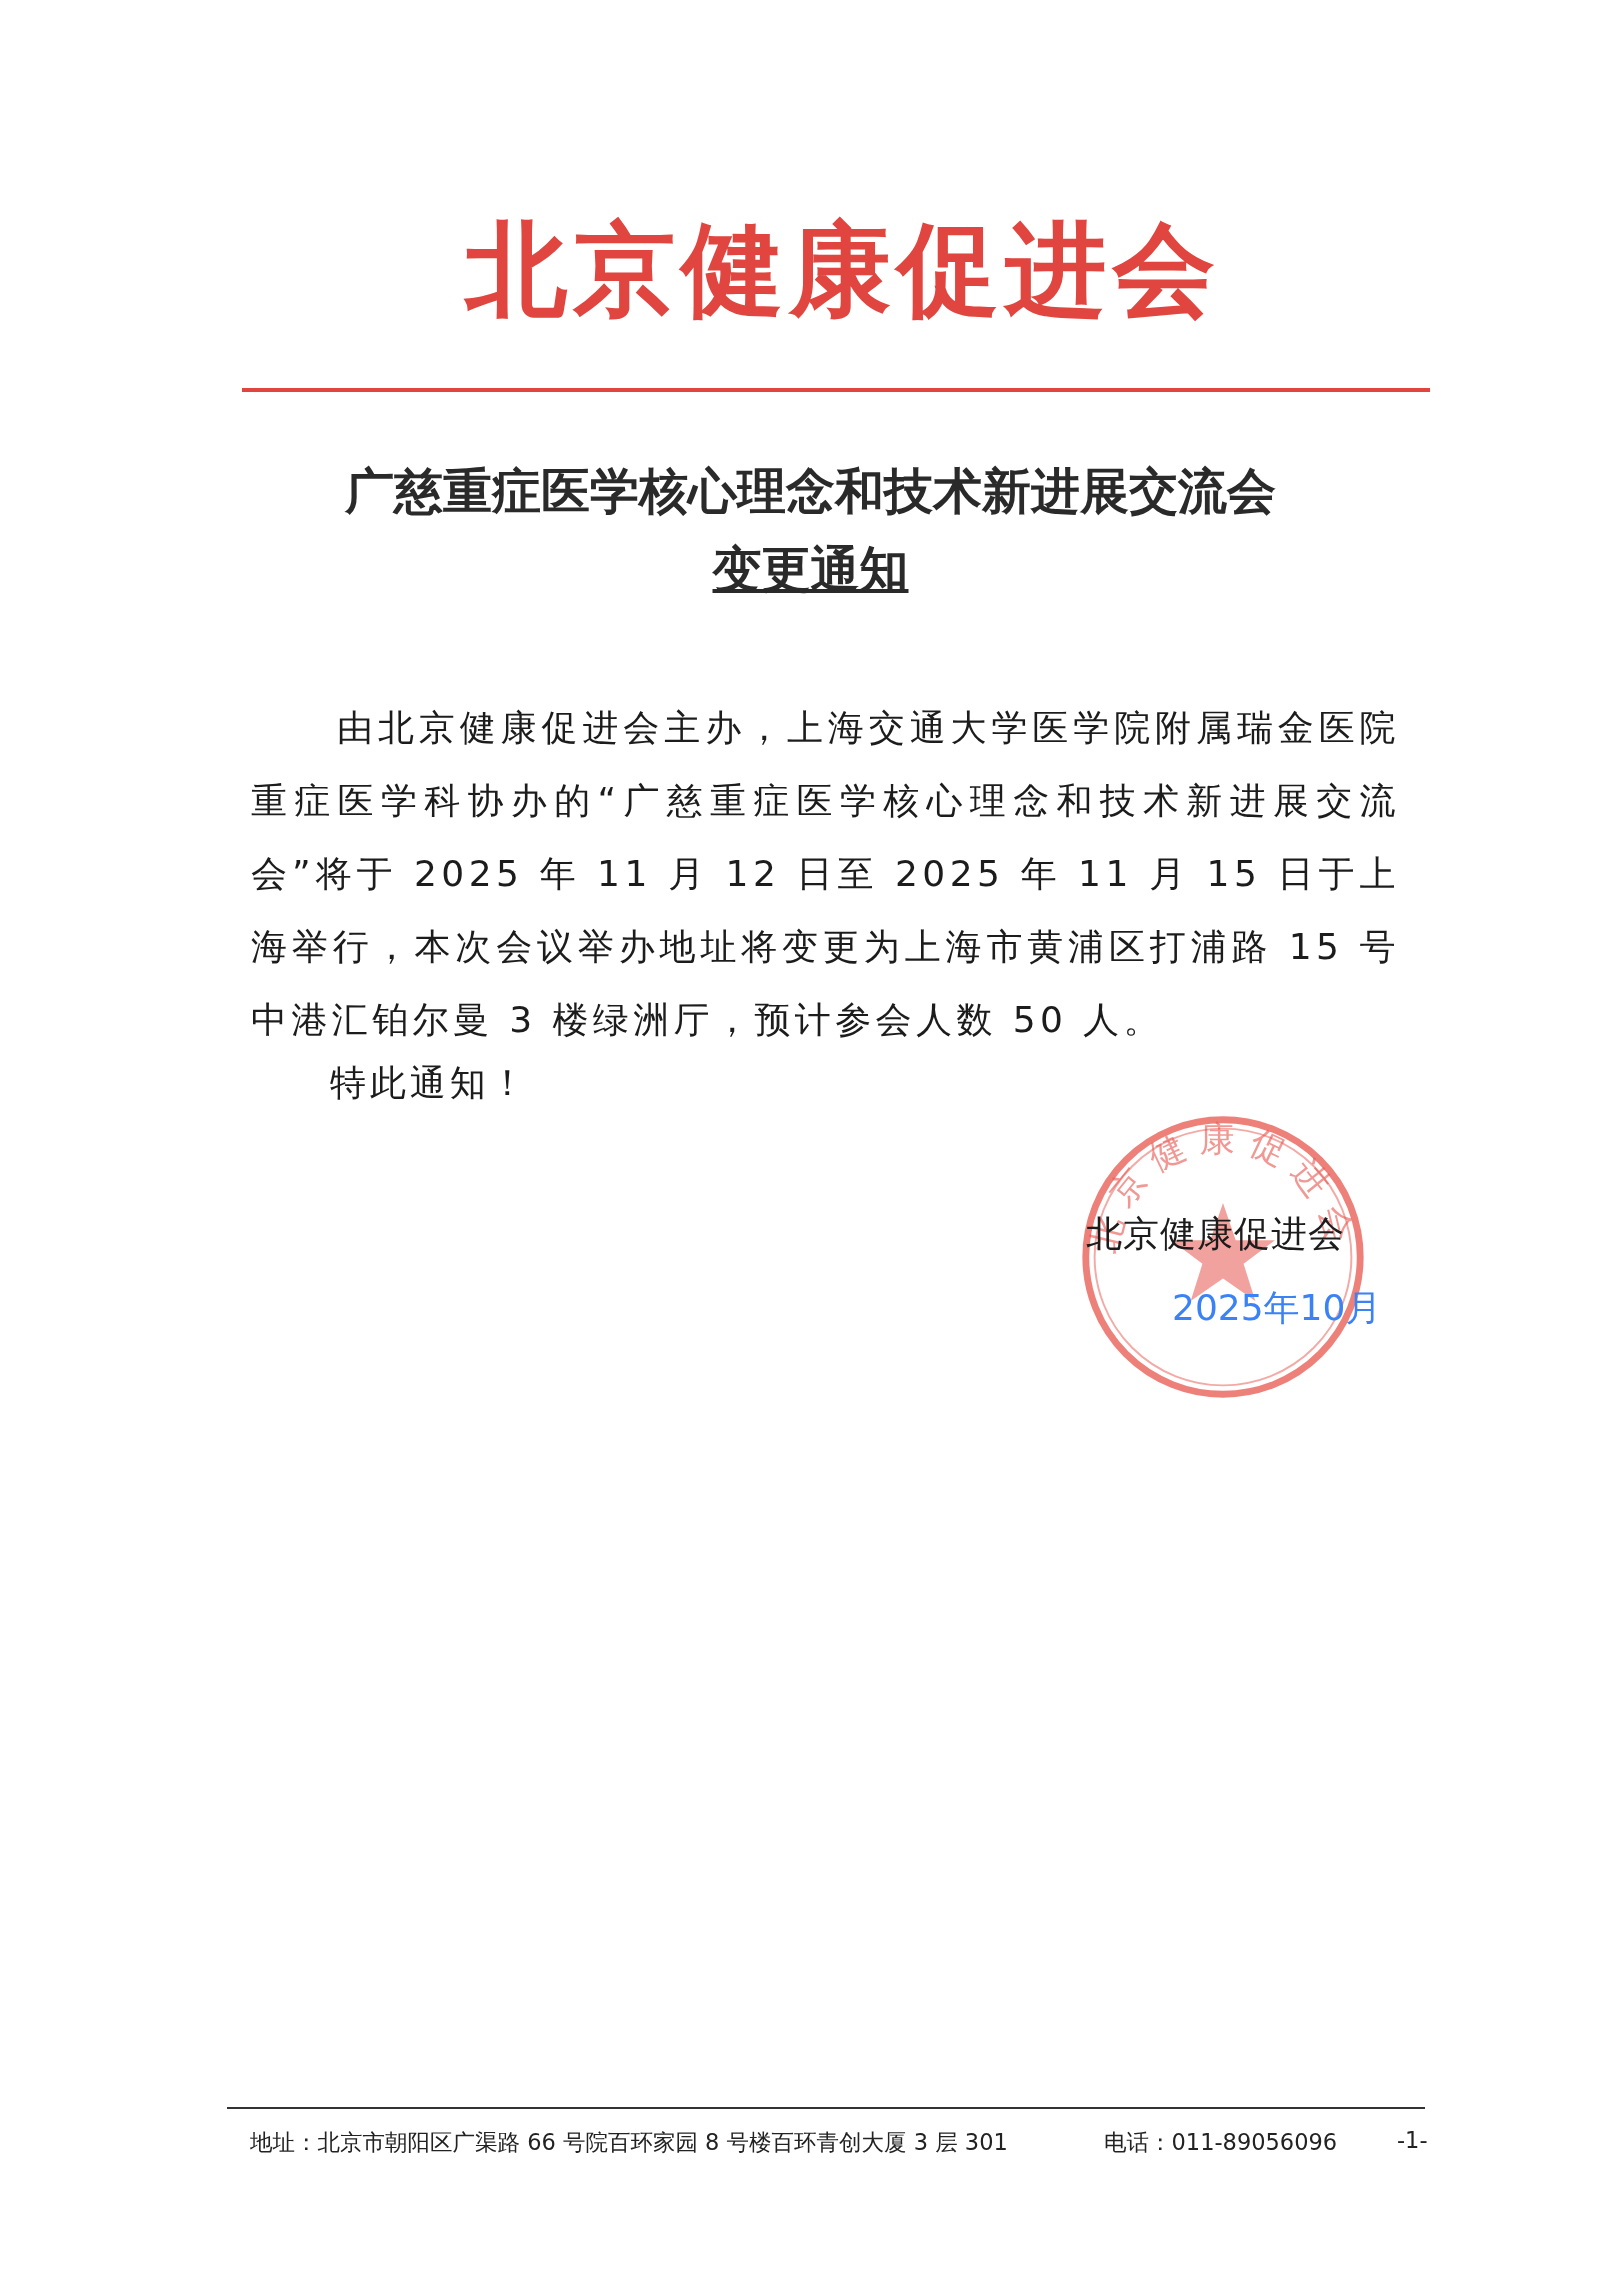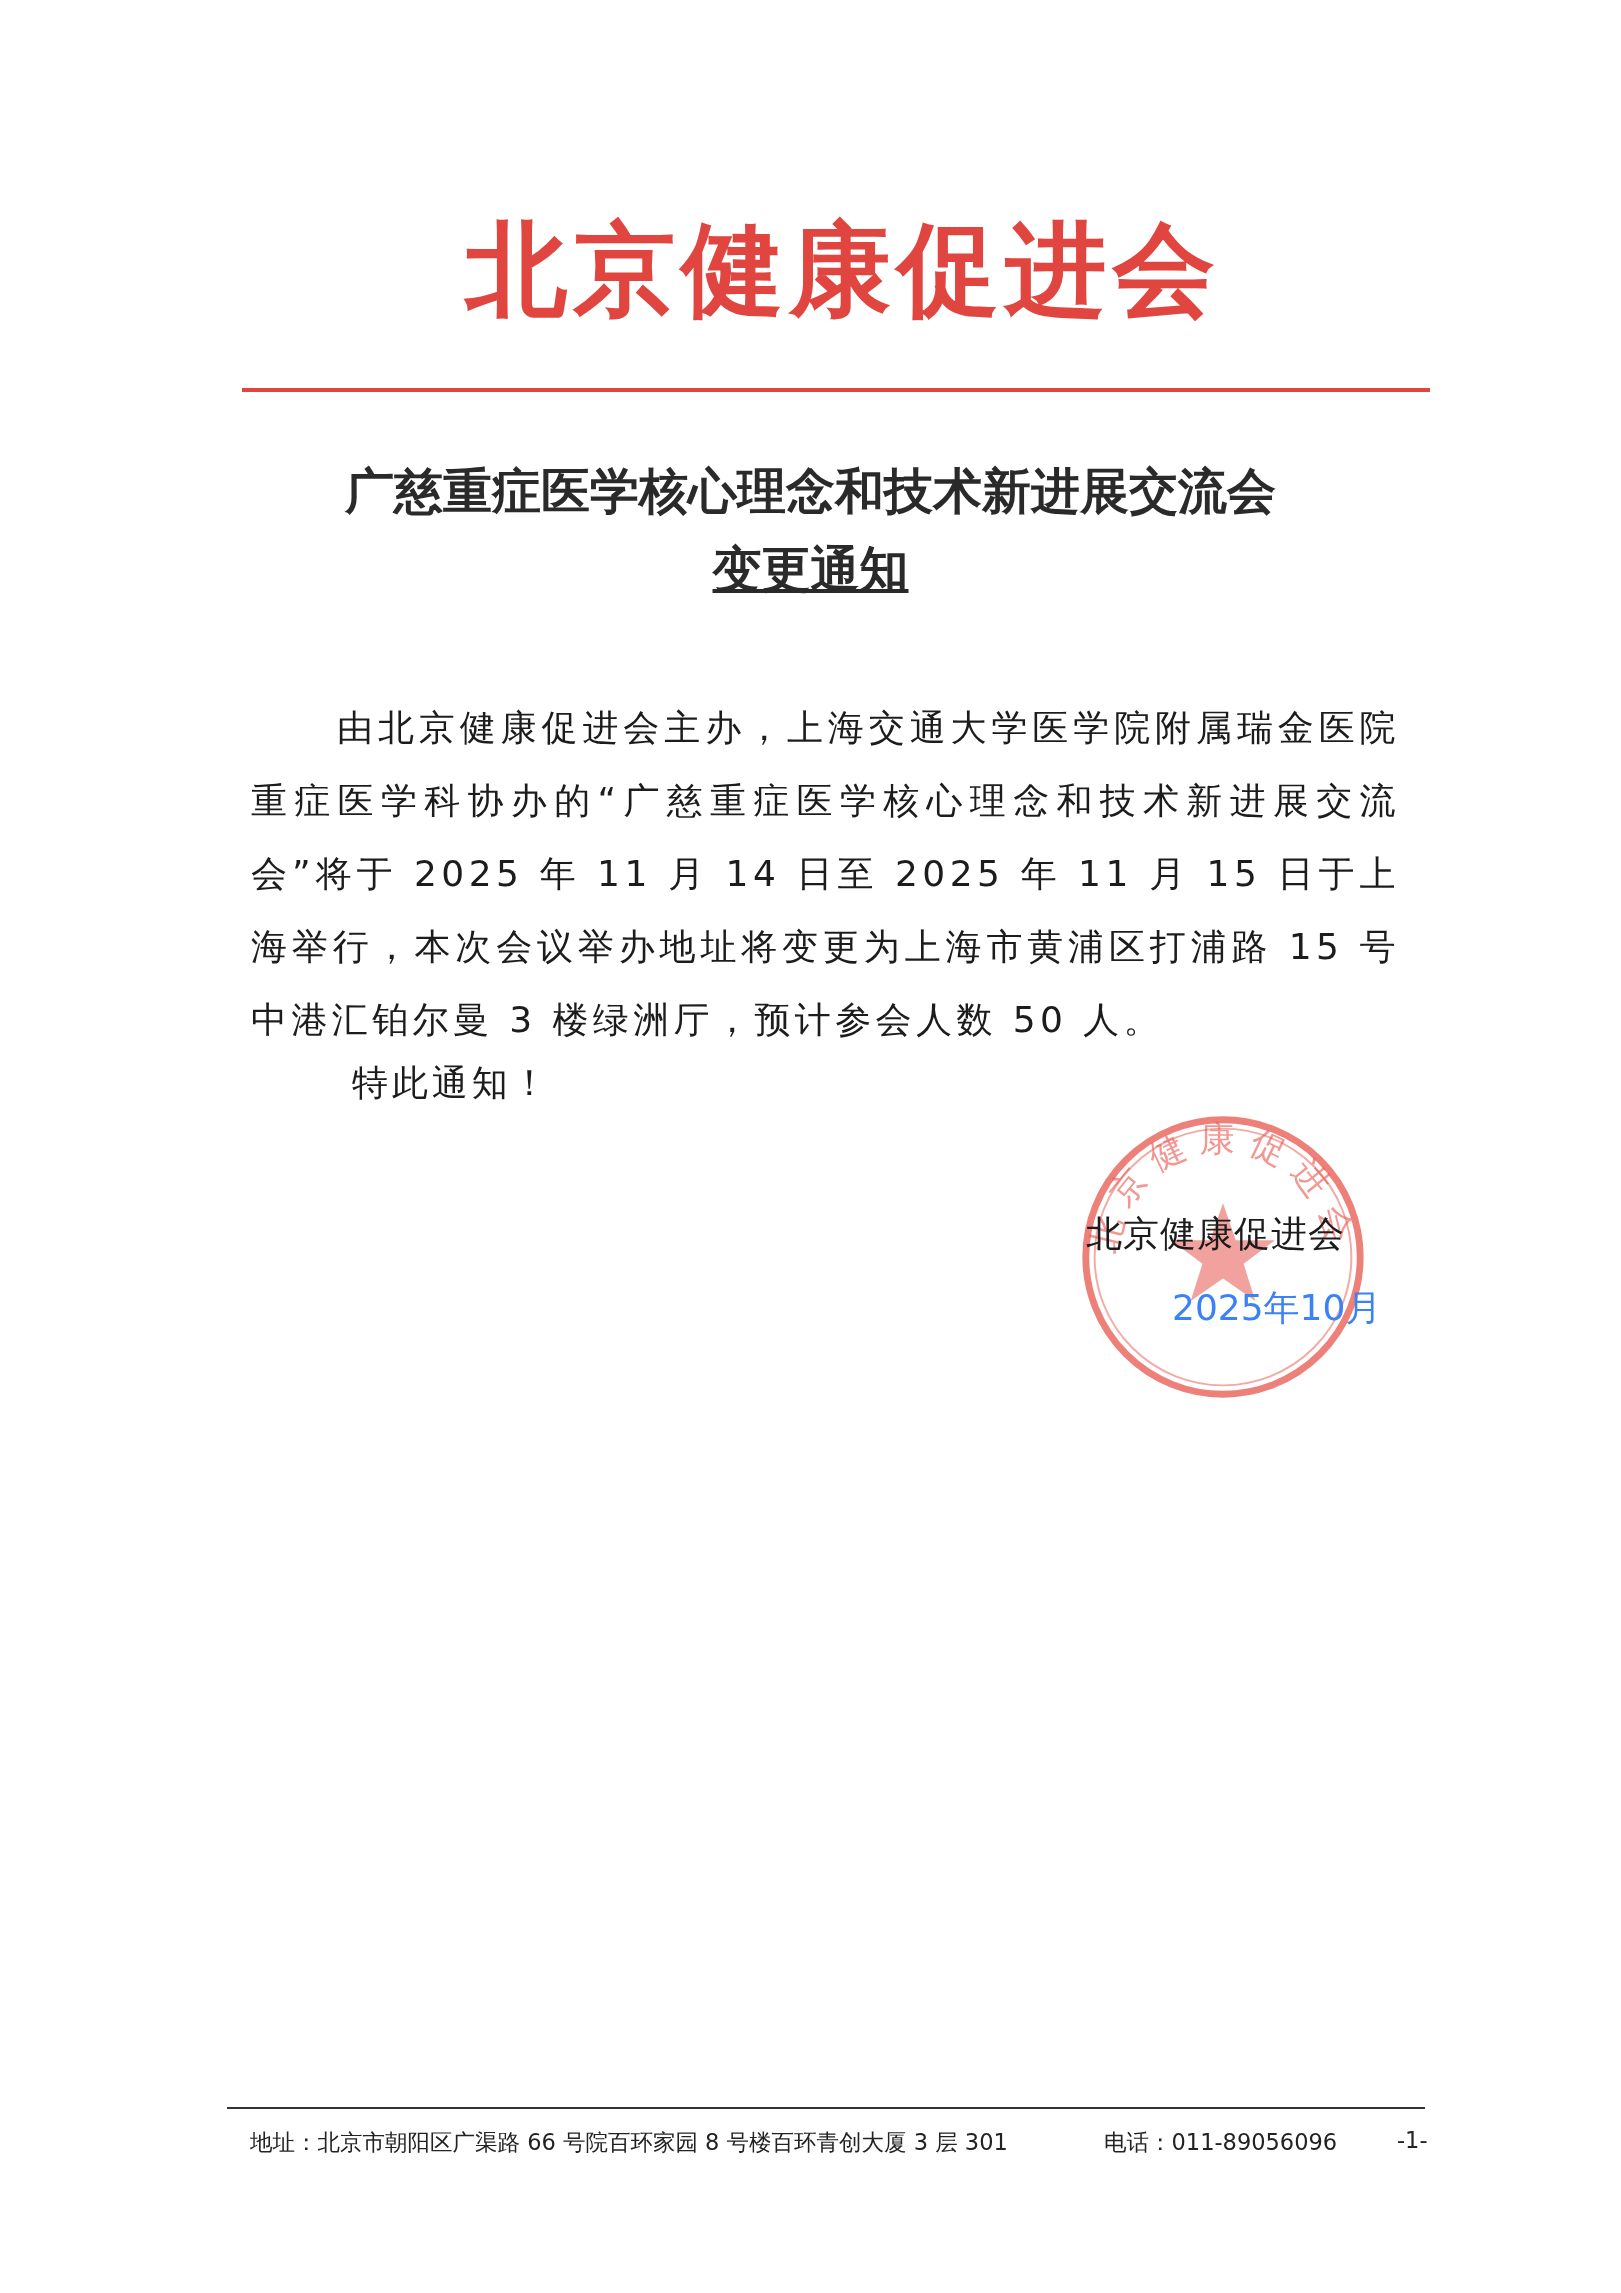--- a/index.html
+++ b/index.html
@@ -23,21 +23,21 @@
   }
   .doc-title.line1 { top: 461px; letter-spacing: 0px; margin-top: 6px; }
   .doc-title.line2 { top: 545px; text-decoration: underline; }
 
   .body-text {
     position: absolute; left: 251px; top: 691px; width: 1149px;
     font-family: "DejaVu Sans", sans-serif; font-size: 36px; line-height: 73px;
     color: #1c1c1c; text-align: justify; letter-spacing: 4.4px;
   }
   .body-text p { margin: 0; text-indent: 86px; }
-  .closing { position: absolute; left: 352px; top: 1059px;
+  .closing { position: absolute; left: 330px; top: 1059px;
     font-family: "DejaVu Sans", sans-serif; font-size: 36px; letter-spacing: 3.9px; color:#1c1c1c; }
 
   .stamp {
     position: absolute; left: 1076px; top: 1110px; width: 294px; height: 294px;
   }
   .sign-org { position: absolute; left: 1086px; top: 1210px;
     font-family: "DejaVu Sans", sans-serif; font-size: 36px; color:#1c1c1c; letter-spacing: 1px; }
   .sign-date { position: absolute; left: 1172px; top: 1284px;
     font-family: "DejaVu Sans", sans-serif; font-size: 36px; color:#3b82f6; }
 
@@ -51,21 +51,21 @@
 </head>
 <body>
 
 <div class="letterhead-title">北京健康促进会</div>
 <div class="letterhead-rule"></div>
 
 <div class="doc-title line1">广慈重症医学核心理念和技术新进展交流会</div>
 <div class="doc-title line2">变更通知</div>
 
 <div class="body-text">
-  <p>由北京健康促进会主办，上海交通大学医学院附属瑞金医院重症医学科协办的“广慈重症医学核心理念和技术新进展交流会”将于 2025 年 11 月 14 日至 2025 年 11 月 15 日于上海举行，本次会议举办地址将变更为上海市黄浦区打浦路 15 号中港汇铂尔曼 3 楼绿洲厅，预计参会人数 50 人。</p>
+  <p>由北京健康促进会主办，上海交通大学医学院附属瑞金医院重症医学科协办的“广慈重症医学核心理念和技术新进展交流会”将于 2025 年 11 月 12 日至 2025 年 11 月 15 日于上海举行，本次会议举办地址将变更为上海市黄浦区打浦路 15 号中港汇铂尔曼 3 楼绿洲厅，预计参会人数 50 人。</p>
 </div>
 <div class="closing">特此通知！</div>
 
 <svg class="stamp" viewBox="0 0 300 300">
   <circle cx="150" cy="150" r="140" fill="none" stroke="#e8554e" stroke-width="7" opacity="0.75"></circle>
   <circle cx="150" cy="150" r="131" fill="none" stroke="#e8554e" stroke-width="2" opacity="0.5"></circle>
   <polygon points="150,95 163,133 203,133 171,157 183,195 150,172 117,195 129,157 97,133 137,133" fill="#e8554e" opacity="0.55"></polygon>
   <defs>
     <path id="sealArc" d="M 45 175 A 108 108 0 1 1 255 175"></path>
   </defs>

